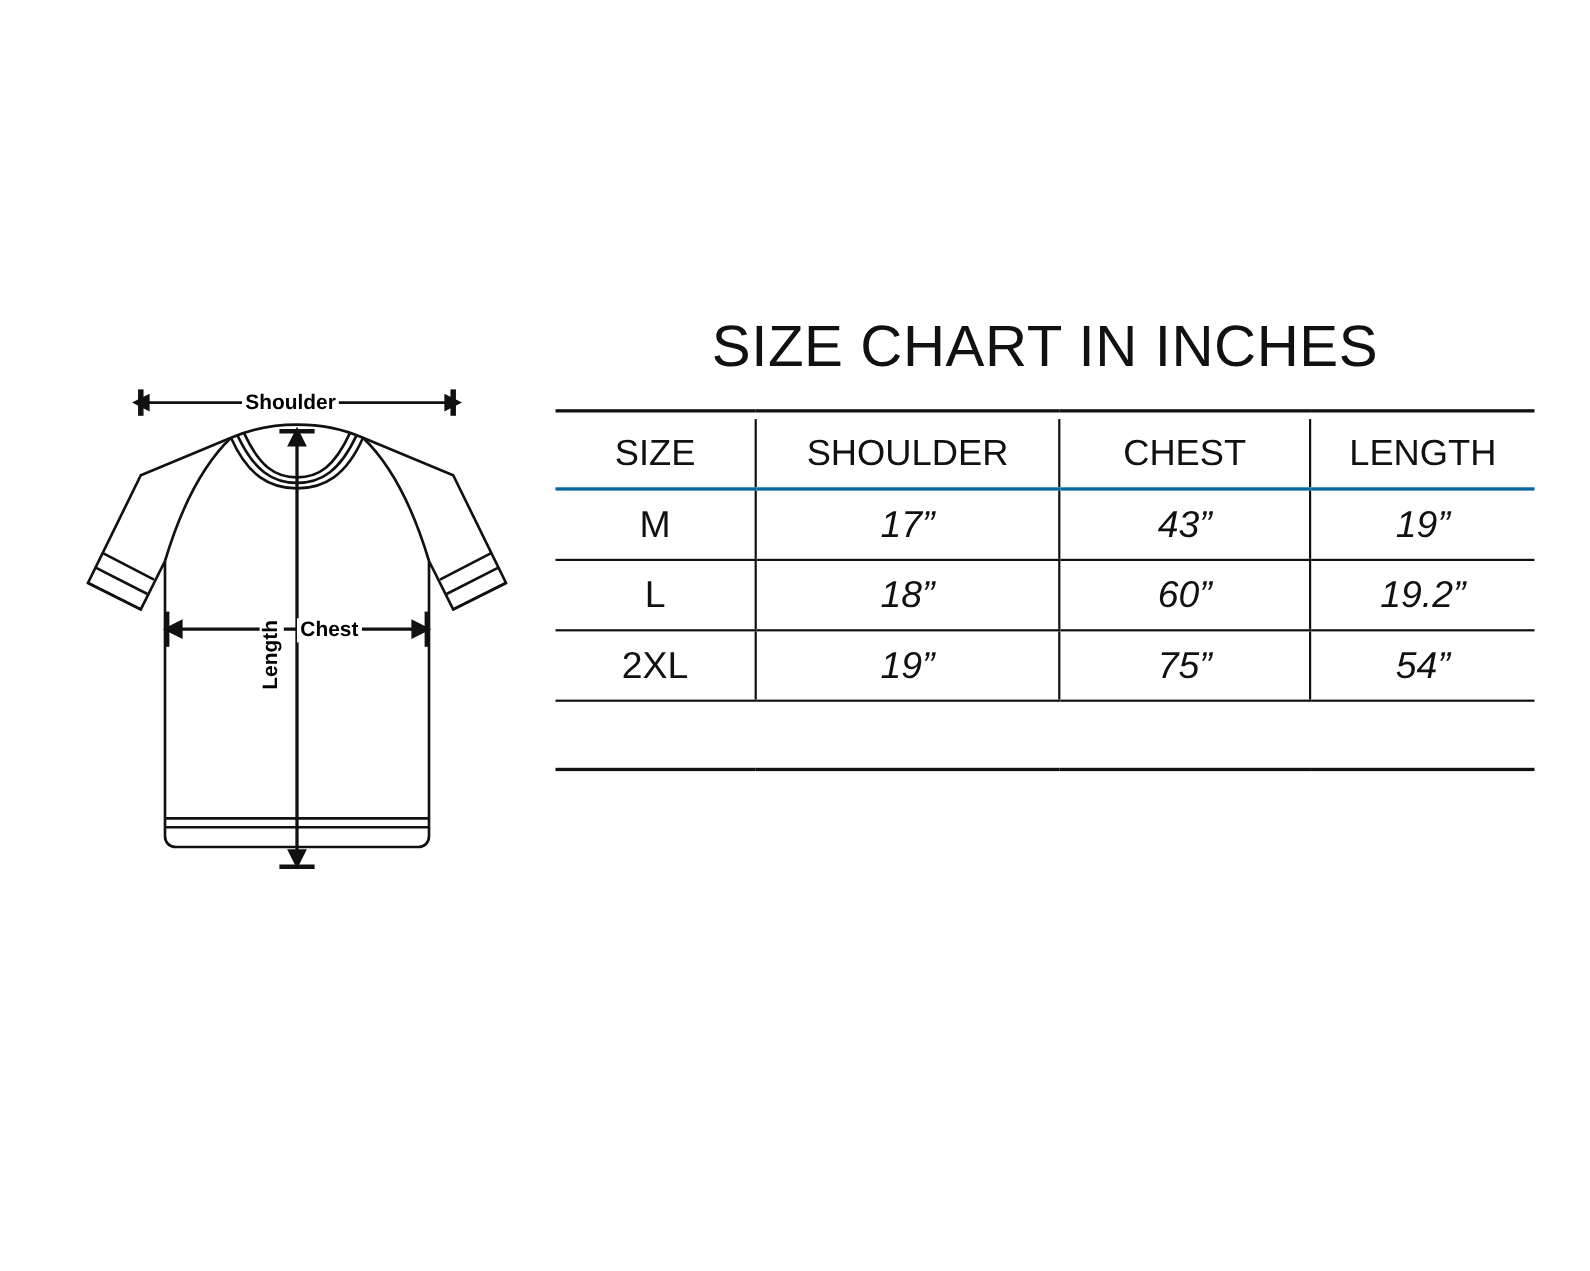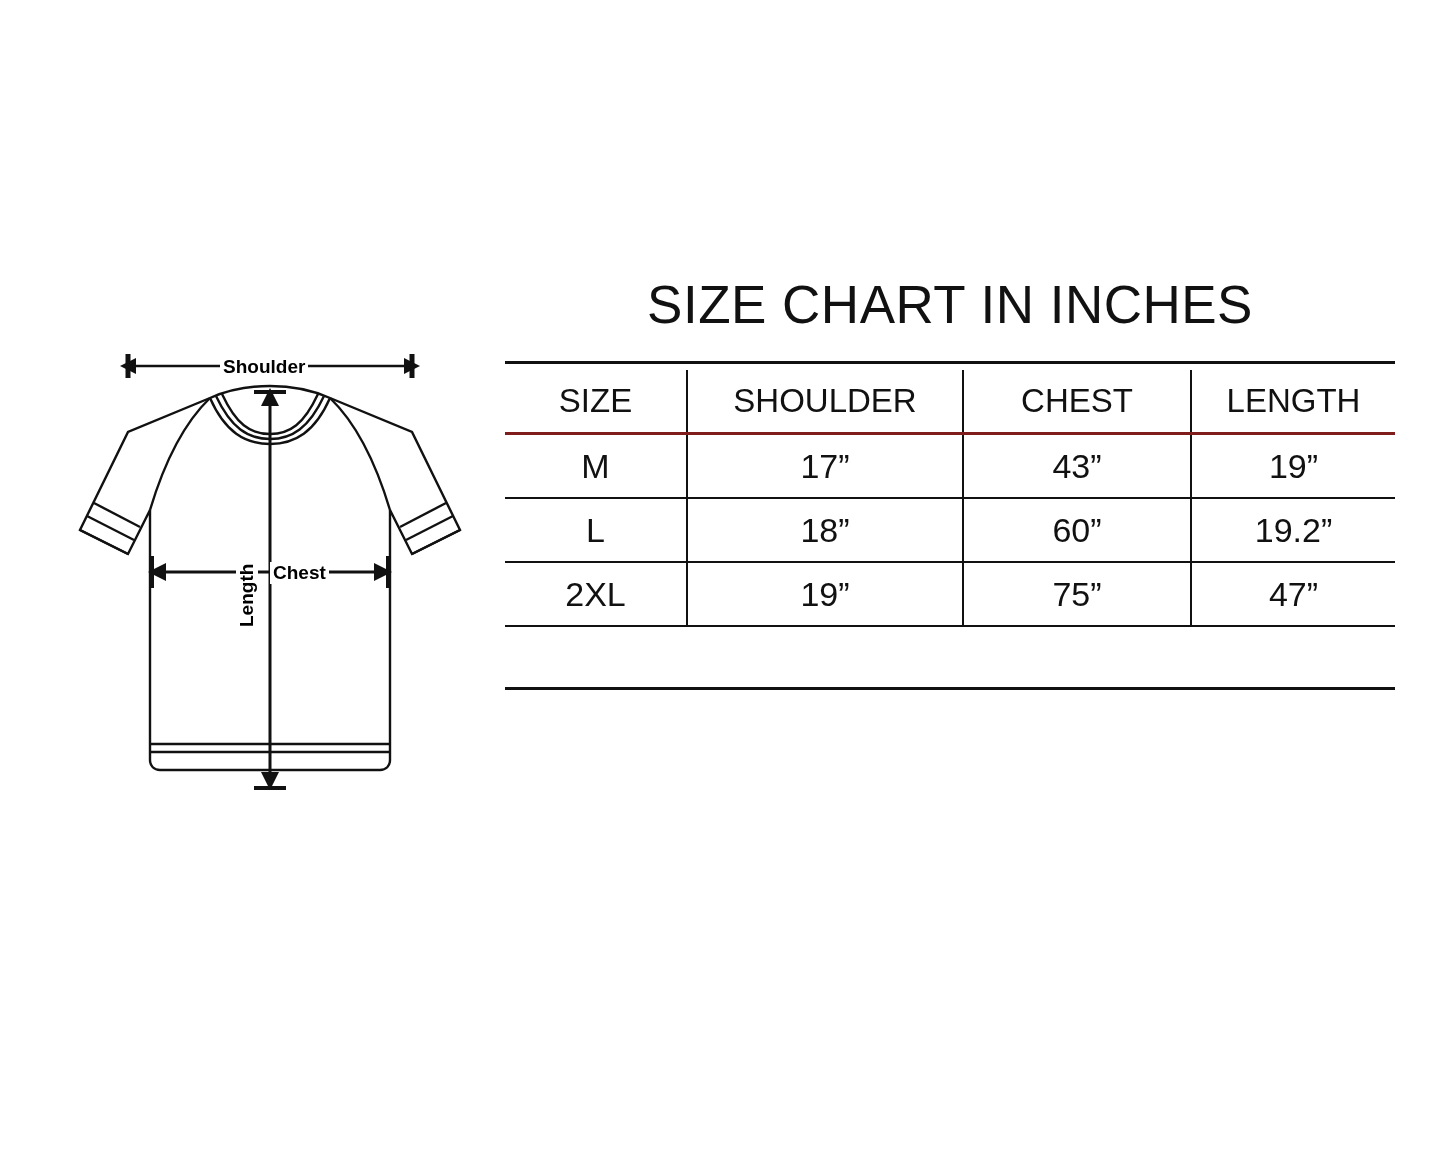--- a/index.html
+++ b/index.html
@@ -59,21 +59,21 @@
     position: absolute;
     left: 505px;
     top: 270px;
     width: 890px;
   }
   #chart-title {
     font-size: 53px;
     font-weight: normal;
     letter-spacing: 0.5px;
     text-align: center;
-    margin: 4px 0 26px 0;
+    margin: 15px 0 26px 0;
     font-family: "Liberation Sans", sans-serif;
     color: #111;
   }
 
   table.size-table {
     border-collapse: collapse;
     width: 890px;
     table-layout: fixed;
   }
   table.size-table col.c-size   { width: 182px; }
@@ -91,33 +91,34 @@
 
   .top-rule td {
     height: 6px;
     border-top: 3px solid #111;
   }
   .hdr th {
     font-size: 33px;
     font-weight: normal;
     height: 62px;
     vertical-align: middle;
-    border-bottom: 3px solid #7f1d1d;
+    border-bottom: 3px solid #0369a1;
   }
   .hdr th.vline,
   .body-row td.vline {
     border-left: 2px solid #111;
   }
   .body-row td {
     font-size: 34px;
     height: 62px;
     vertical-align: middle;
     border-bottom: 2px solid #111;
   }
   .body-row td.val {
+    font-style: italic;
     text-align: center;
   }
   .body-row td.sz {
     font-style: normal;
   }
   .bottom-gap td {
     height: 60px;
     border-bottom: 3px solid #111;
   }
 </style>
@@ -218,21 +219,21 @@
       <tr class="body-row">
         <td class="sz">L</td>
         <td class="val vline">18”</td>
         <td class="val vline">60”</td>
         <td class="val vline">19.2”</td>
       </tr>
       <tr class="body-row">
         <td class="sz">2XL</td>
         <td class="val vline">19”</td>
         <td class="val vline">75”</td>
-        <td class="val vline">47”</td>
+        <td class="val vline">54”</td>
       </tr>
       <tr class="bottom-gap">
         <td></td>
         <td class="vline"></td>
         <td></td>
         <td></td>
       </tr>
     </tbody>
   </table>
 </div>

